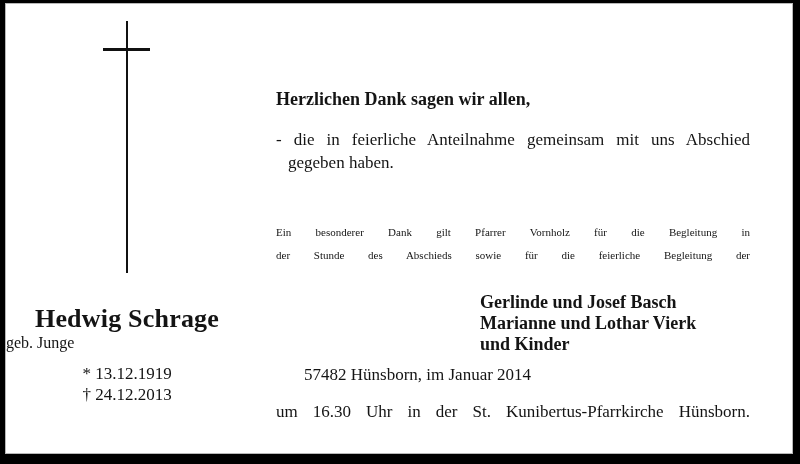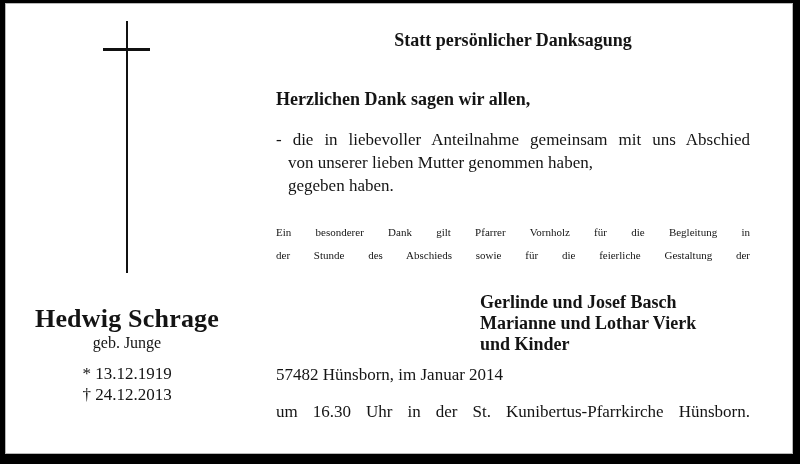--- a/index.html
+++ b/index.html
@@ -27,21 +27,21 @@
     width: 47px; height: 3px; background: #111111;
   }
   .left-col { position: absolute; left: 0; top: 0; width: 242px; height: 449px; }
   .name {
     position: absolute; top: 300px; width: 100%;
     text-align: center; font-weight: bold; font-size: 26px;
     white-space: nowrap; letter-spacing: 0.2px;
   }
   .maiden {
     position: absolute; top: 330px; width: 100%;
-    text-align: center; font-size: 16px;
+    font-size: 16px;
   }
   .birth { position: absolute; top: 360px; width: 100%; text-align: center; font-size: 17px; }
   .death { position: absolute; top: 381px; width: 100%; text-align: center; font-size: 17px; }
 
   
   .right-col { position: absolute; left: 270px; top: 0; width: 474px; height: 449px; }
   .title {
     position: absolute; top: 26px; width: 100%;
     text-align: center; font-weight: bold; font-size: 18px;
   }
@@ -49,21 +49,21 @@
     position: absolute; top: 85px; width: 100%;
     font-weight: bold; font-size: 18px;
   }
   .thanks  { position: absolute; top: 124px; width: 100%; font-size: 17px; line-height: 23px; }
   .special { position: absolute; top: 217px; width: 100%; font-size: 11px; line-height: 23px; }
   .family  {
     position: absolute; top: 288px; left: 204px;
     font-weight: bold; font-size: 18px; line-height: 21px;
     white-space: nowrap;
   }
-  .place   { position: absolute; top: 361px; width: 100%; font-size: 17px; }
+  .place   { position: absolute; top: 361px; width: 100%; font-size: 17px; margin-left: 28px; }
   .service { position: absolute; top: 397px; width: 100%; font-size: 17px; line-height: 21px; }
 
   .line { white-space: nowrap; }
   .jl   { text-align: justify; text-align-last: justify; }
   .ind  { padding-left: 12px; }
 </style>
 </head>
 <body>
 
 <div class="card">
@@ -74,32 +74,30 @@
   </div>
 
   <div class="left-col">
     <div class="name">Hedwig Schrage</div>
     <div class="maiden">geb. Junge</div>
     <div class="birth">* 13.12.1919</div>
     <div class="death">† 24.12.2013</div>
   </div>
 
   <div class="right-col">
-    <div class="title">Statt persönlicher Danksagung</div>
     <div class="intro">Herzlichen Dank sagen wir allen,</div>
 
     <div class="thanks">
-      <div class="line jl">- die in liebevoller Anteilnahme gemeinsam mit uns Abschied</div>
-      <div class="line ind">von unserer lieben Mutter genommen haben,</div>
+      <div class="line jl">- die in feierliche Anteilnahme gemeinsam mit uns Abschied</div>
       <div class="line ind">gegeben haben.</div>
     </div>
 
     <div class="special">
       <div class="line jl">Ein besonderer Dank gilt Pfarrer Vornholz für die Begleitung in</div>
-      <div class="line jl">der Stunde des Abschieds sowie für die feierliche Gestaltung der</div>
+      <div class="line jl">der Stunde des Abschieds sowie für die feierliche Begleitung der</div>
     </div>
 
     <div class="family">
       <div class="line">Gerlinde und Josef Basch</div>
       <div class="line">Marianne und Lothar Vierk</div>
       <div class="line">und Kinder</div>
     </div>
 
     <div class="place">57482 Hünsborn, im Januar 2014</div>
 

